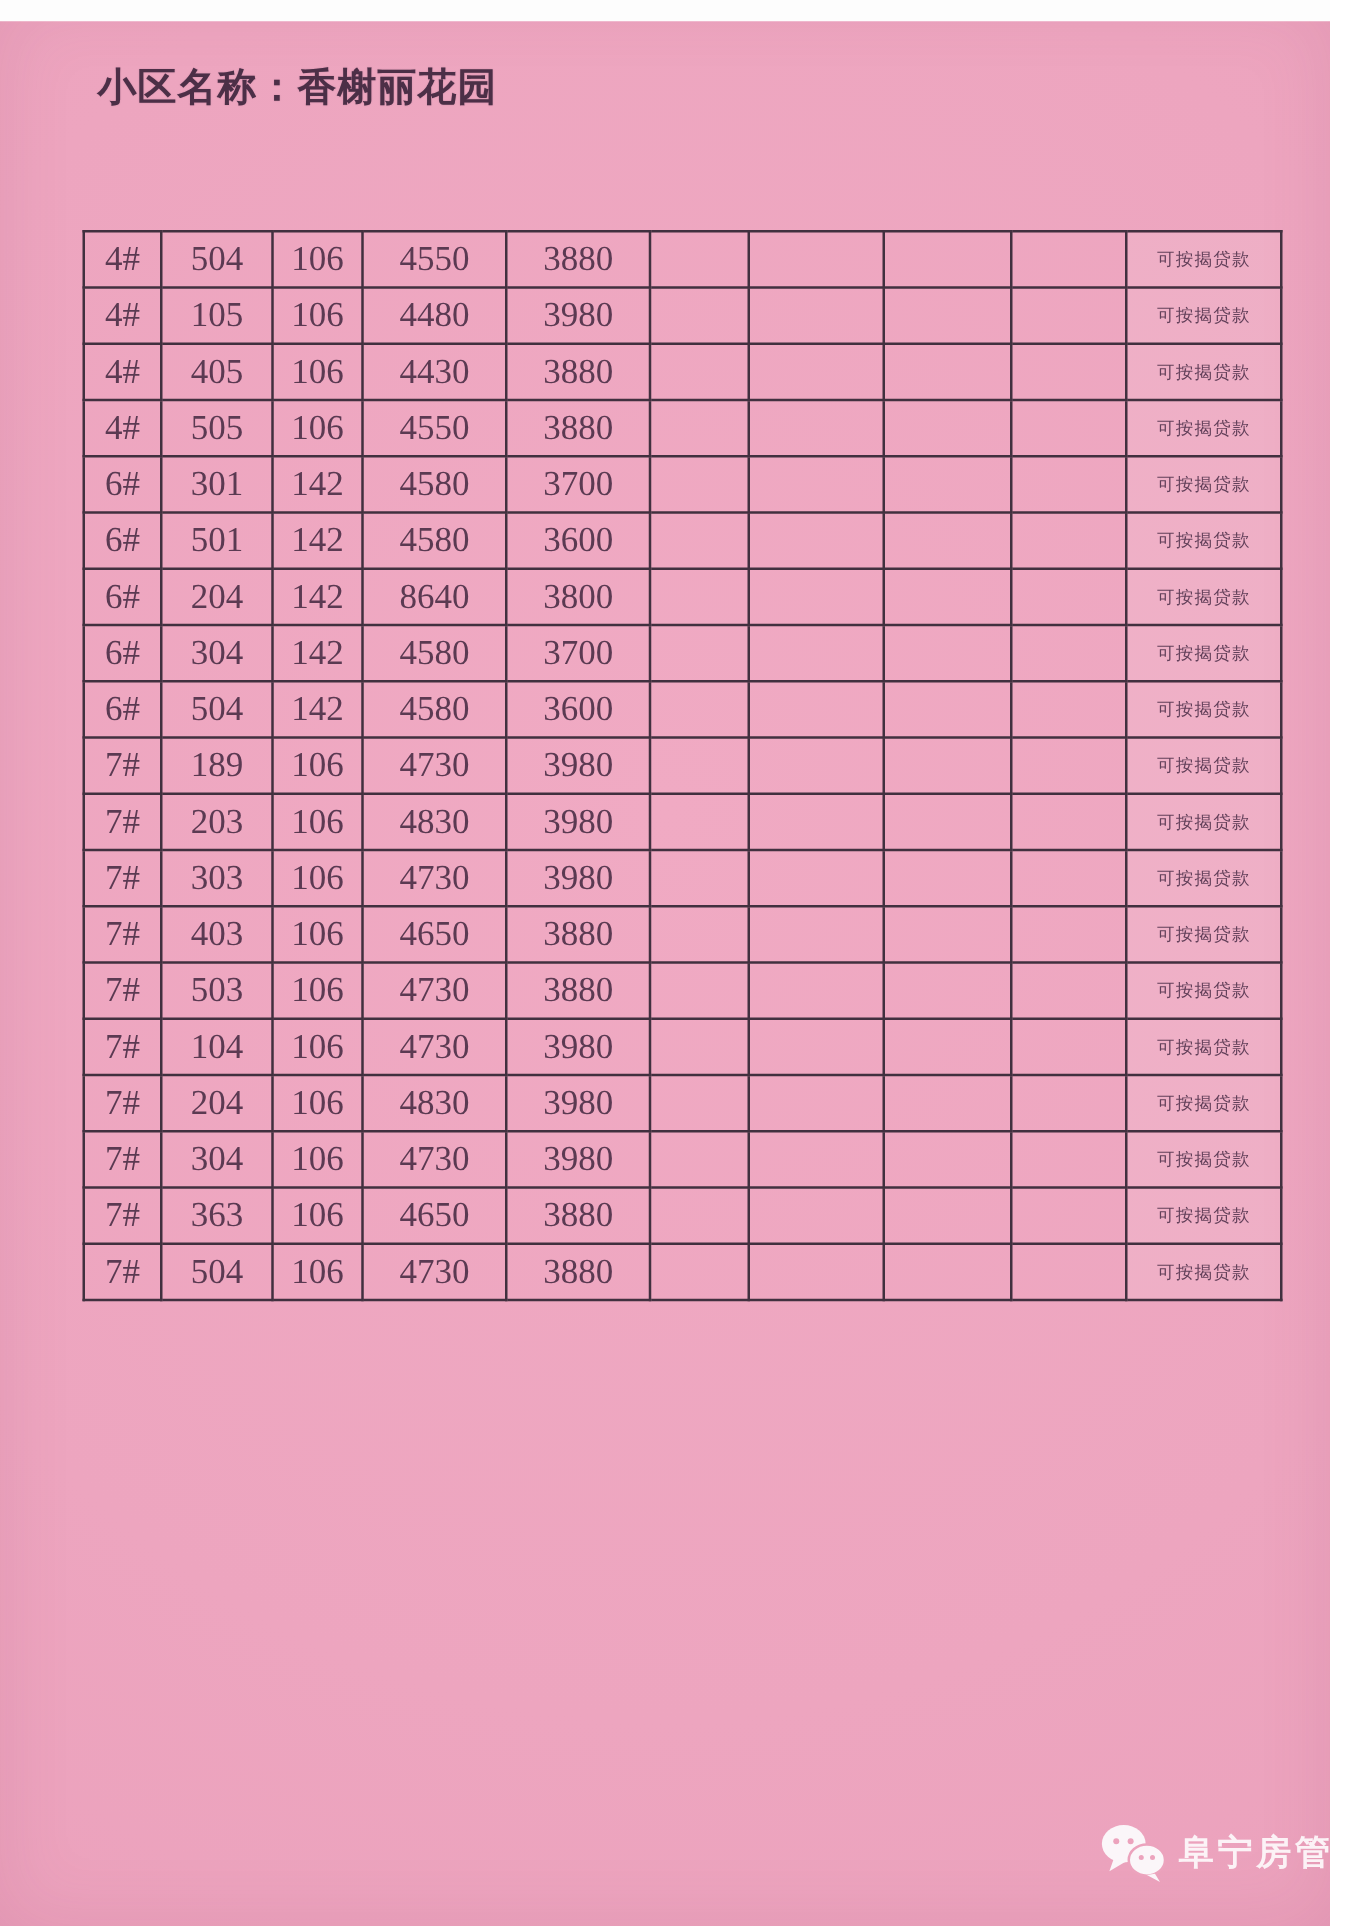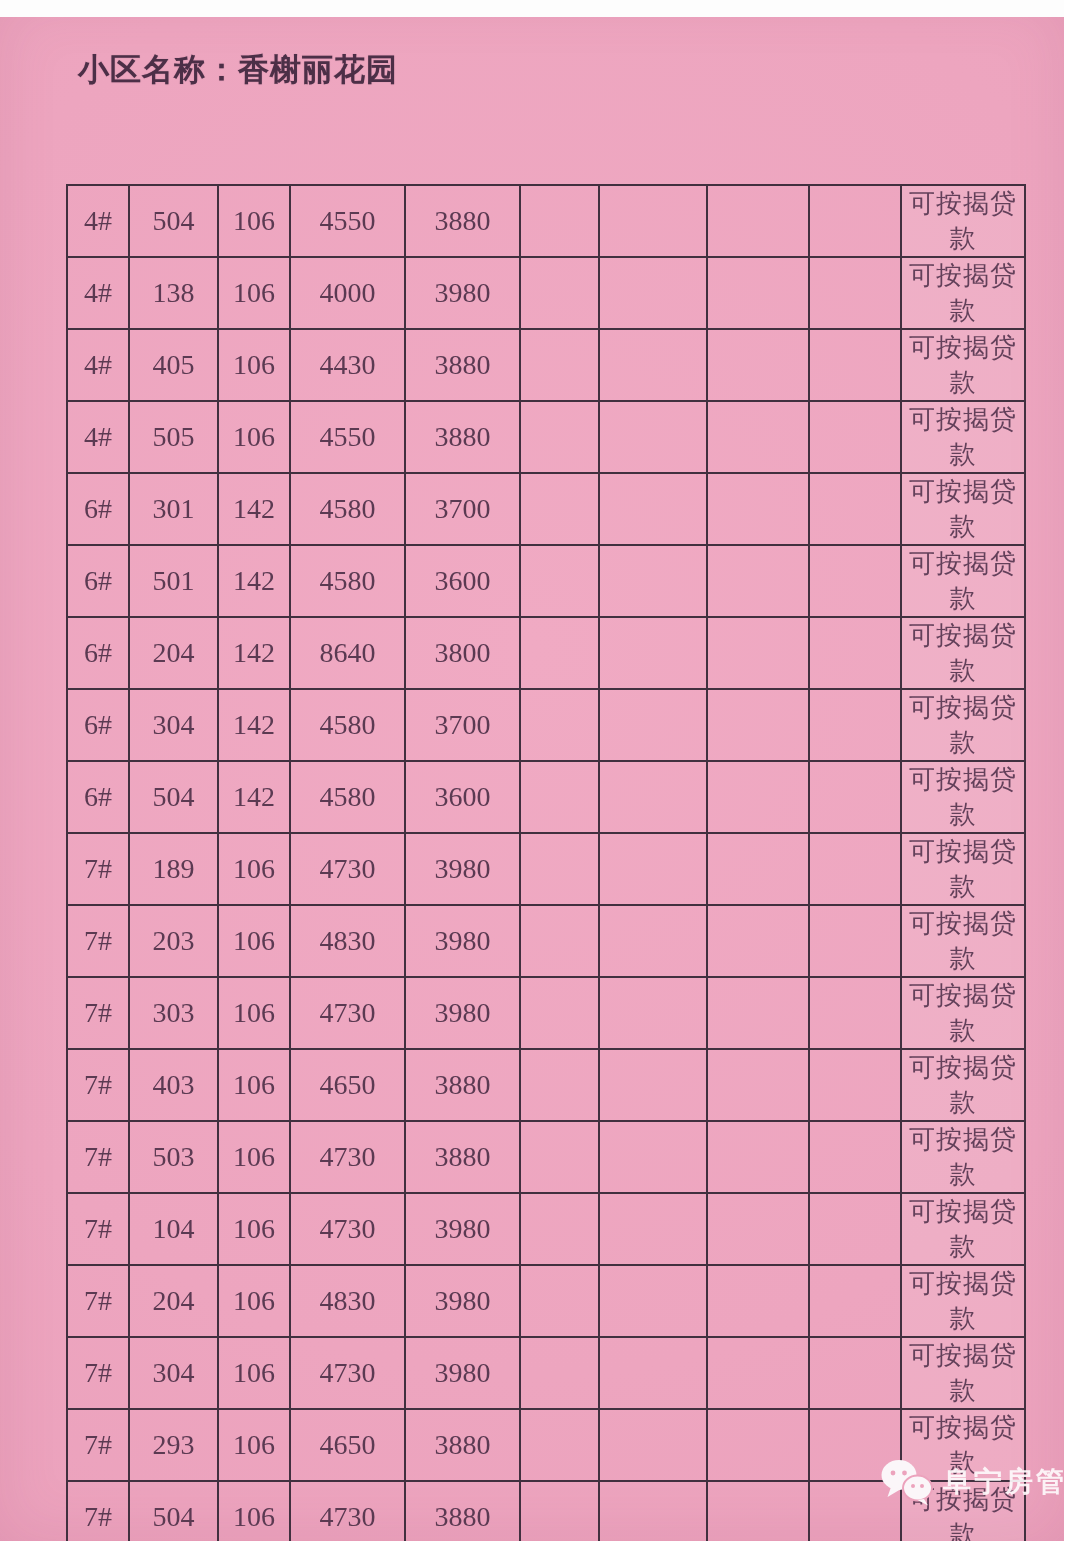--- a/index.html
+++ b/index.html
@@ -50,21 +50,21 @@
     border:2px solid #41303f;
     height:43px;
     text-align:center;
     vertical-align:middle;
     color:#5b3a52;
     font-size:28px;
     padding:0;
     overflow:hidden;
   }
   table.price-table td.c9 {
-    font-size:26px;
+    font-size:14px;
     letter-spacing:1px;
     background:rgba(255,255,255,0.10);
     color:#63405a;
     margin-left:17px;
   }
 
   .watermark {
     position:absolute;
     left:880px; top:1458px;
     display:flex;
@@ -116,23 +116,23 @@
             <td class="c3">4550</td>
             <td class="c4">3880</td>
             <td class="c5"></td>
             <td class="c6"></td>
             <td class="c7"></td>
             <td class="c8"></td>
             <td class="c9">可按揭贷款</td>
           </tr>
           <tr>
             <td class="c0">4#</td>
-            <td class="c1">138</td>
-            <td class="c2">106</td>
-            <td class="c3">4000</td>
+            <td class="c1">105</td>
+            <td class="c2">106</td>
+            <td class="c3">4480</td>
             <td class="c4">3980</td>
             <td class="c5"></td>
             <td class="c6"></td>
             <td class="c7"></td>
             <td class="c8"></td>
             <td class="c9">可按揭贷款</td>
           </tr>
           <tr>
             <td class="c0">4#</td>
             <td class="c1">405</td>
@@ -308,21 +308,21 @@
             <td class="c3">4730</td>
             <td class="c4">3980</td>
             <td class="c5"></td>
             <td class="c6"></td>
             <td class="c7"></td>
             <td class="c8"></td>
             <td class="c9">可按揭贷款</td>
           </tr>
           <tr>
             <td class="c0">7#</td>
-            <td class="c1">293</td>
+            <td class="c1">363</td>
             <td class="c2">106</td>
             <td class="c3">4650</td>
             <td class="c4">3880</td>
             <td class="c5"></td>
             <td class="c6"></td>
             <td class="c7"></td>
             <td class="c8"></td>
             <td class="c9">可按揭贷款</td>
           </tr>
           <tr>

